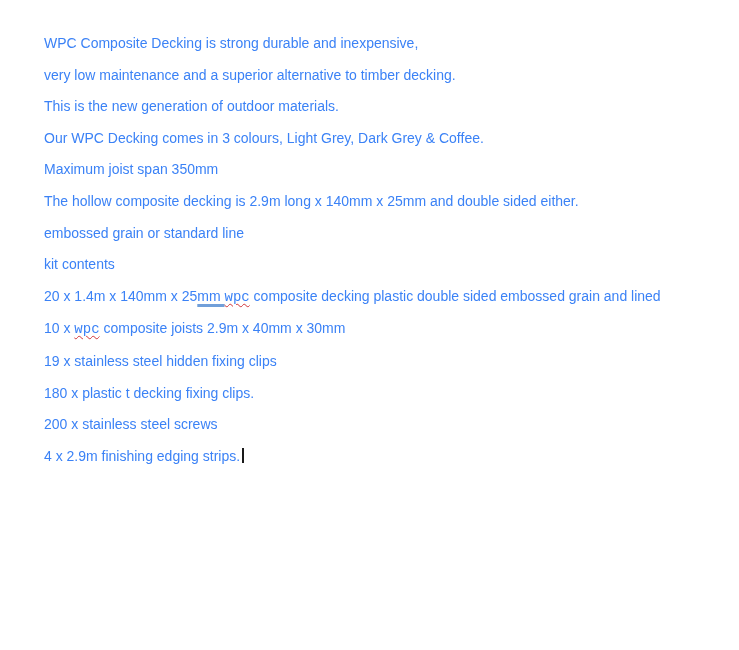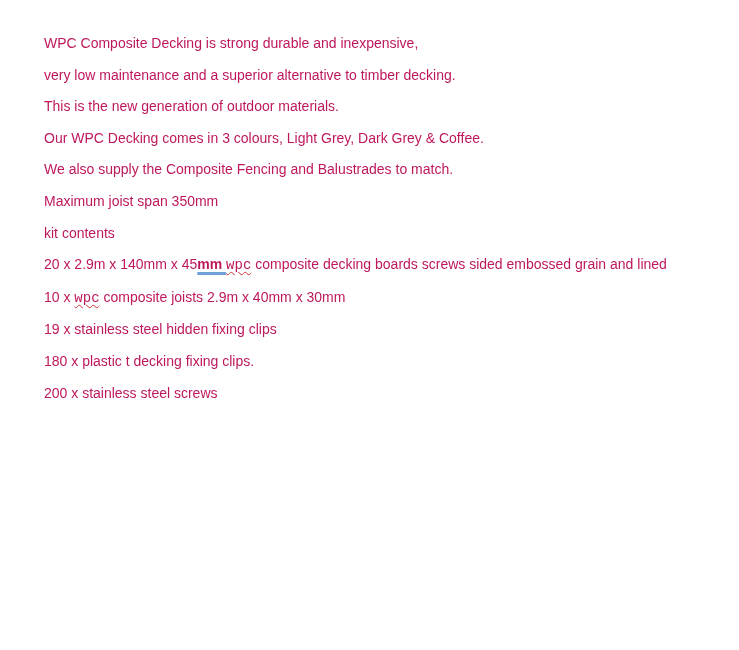--- a/index.html
+++ b/index.html
@@ -22,29 +22,28 @@
     position: absolute;
     left: 44px;
     top: 28px;
     width: 680px;
   }
   p.line {
     margin: 0;
     padding: 0;
     font-size: 14px;
     line-height: 31.6px;
-    color: #be185d;
+    color: #3b82f6;
     white-space: nowrap;
   }
   .u-grammar {
     text-decoration-line: underline;
     text-decoration-style: solid;
     text-decoration-thickness: 2.5px;
     text-underline-offset: 3px;
-    font-weight: bold;
   }
   .u-spell {
     text-decoration-line: underline;
     text-decoration-style: wavy;
     text-decoration-thickness: 1px;
     text-underline-offset: 2px;
     font-family: Liberation Mono, monospace;
   }
   .caret {
     display: inline-block;
@@ -57,22 +56,24 @@
 </style>
 </head>
 <body>
 
 <div class="page">
   <div class="text-block" id="text-block" style="color: rgb(38, 38, 38);">
       <p class="line"><span>WPC Composite Decking is strong durable and inexpensive,</span></p>
       <p class="line"><span>very low maintenance and a superior alternative to timber decking.</span></p>
       <p class="line"><span>This is the new generation of outdoor materials.</span></p>
       <p class="line"><span>Our WPC Decking comes in 3 colours, Light Grey, Dark Grey &amp; Coffee.</span></p>
-      <p class="line"><span>We also supply the Composite Fencing and Balustrades to match.</span></p>
       <p class="line"><span>Maximum joist span 350mm</span></p>
+      <p class="line"><span>The hollow composite decking is 2.9m long x 140mm x 25mm and double sided either.</span></p>
+      <p class="line"><span>embossed grain or standard line</span></p>
       <p class="line"><span>kit contents</span></p>
-      <p class="line"><span>20 x 2.9m x 140mm x 45</span><span class="u-grammar" style="text-decoration-color: rgb(113, 159, 217);">mm </span><span class="u-spell" style="text-decoration-color: rgb(209, 52, 56);">wpc</span><span> composite decking boards screws sided embossed grain and lined</span></p>
+      <p class="line"><span>20 x 1.4m x 140mm x 25</span><span class="u-grammar" style="text-decoration-color: rgb(113, 159, 217);">mm </span><span class="u-spell" style="text-decoration-color: rgb(209, 52, 56);">wpc</span><span> composite decking plastic double sided embossed grain and lined</span></p>
       <p class="line"><span>10 x </span><span class="u-spell" style="text-decoration-color: rgb(209, 52, 56);">wpc</span><span> composite joists 2.9m x 40mm x 30mm</span></p>
       <p class="line"><span>19 x stainless steel hidden fixing clips</span></p>
       <p class="line"><span>180 x plastic t decking fixing clips.</span></p>
       <p class="line"><span>200 x stainless steel screws</span></p>
+      <p class="line"><span>4 x 2.9m finishing edging strips.</span><span class="caret"></span></p>
     </div>
 </div>
 
 </body></html>

